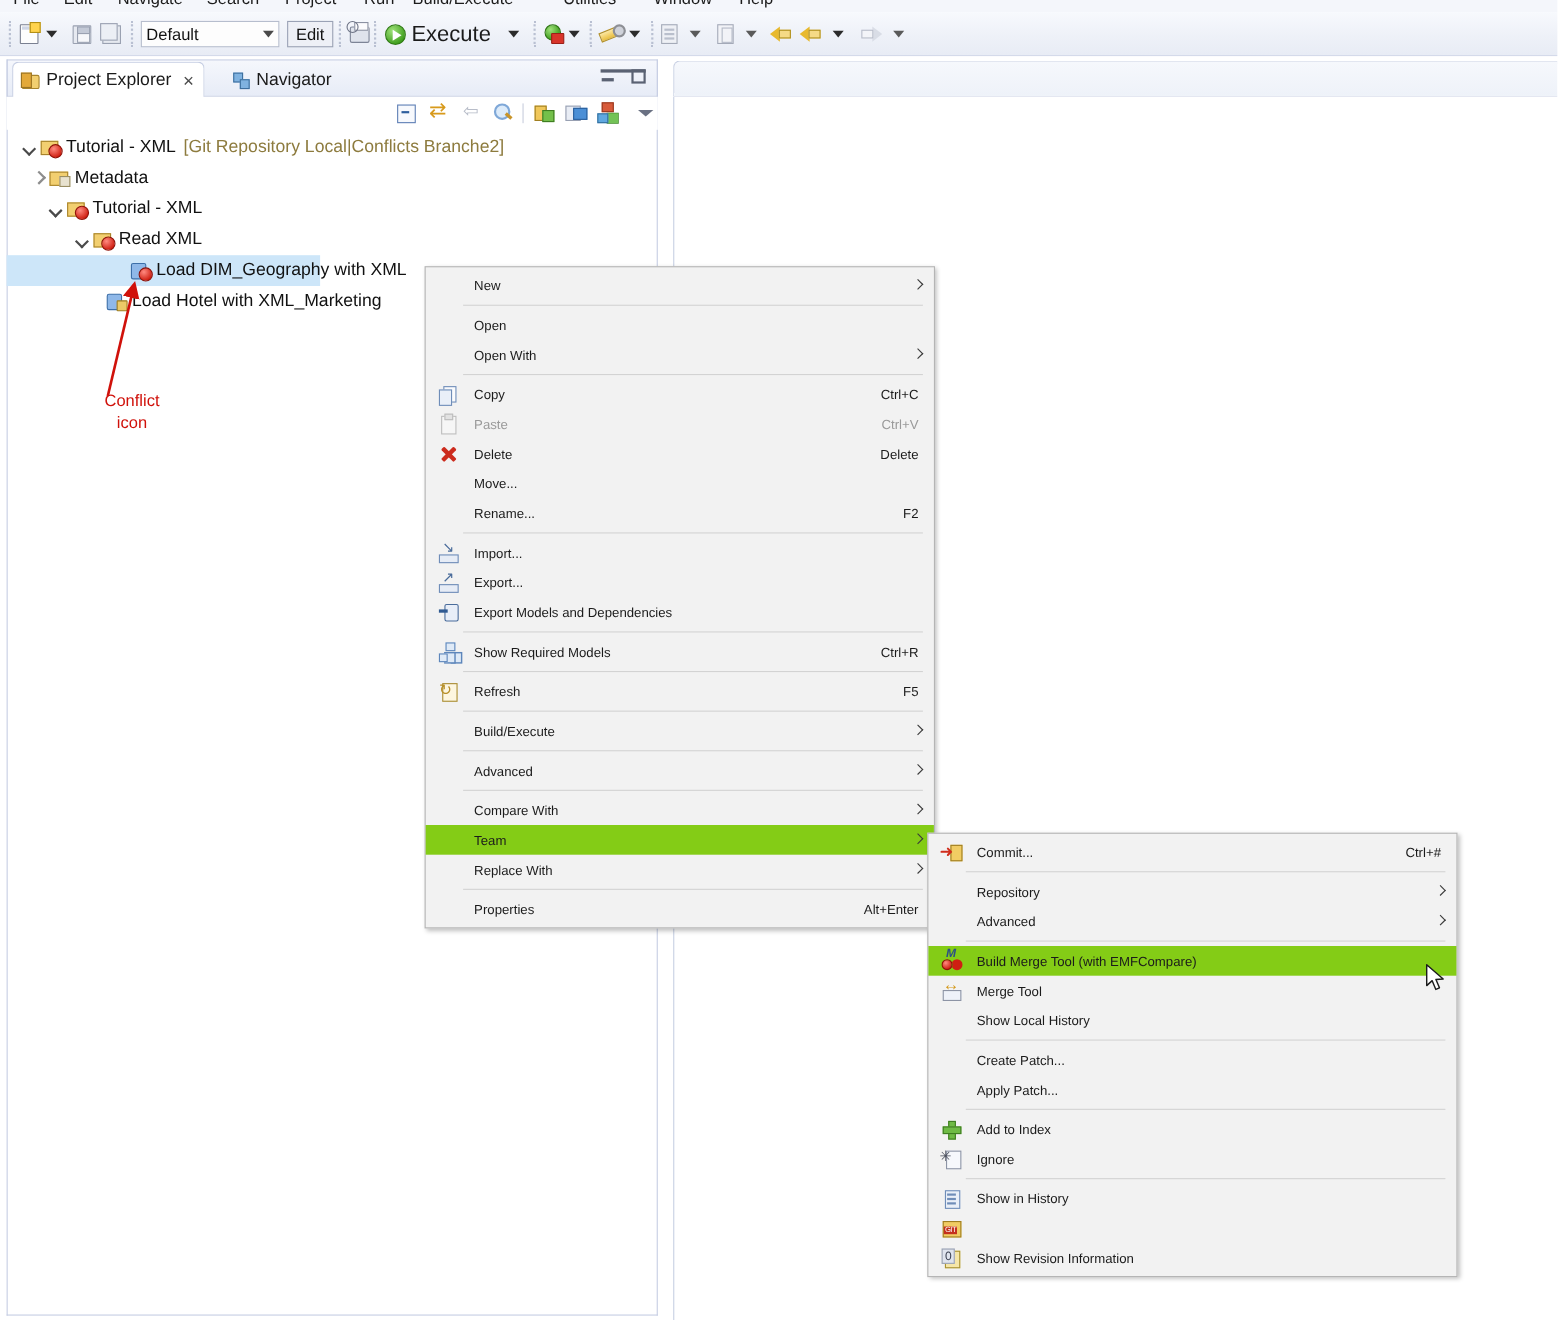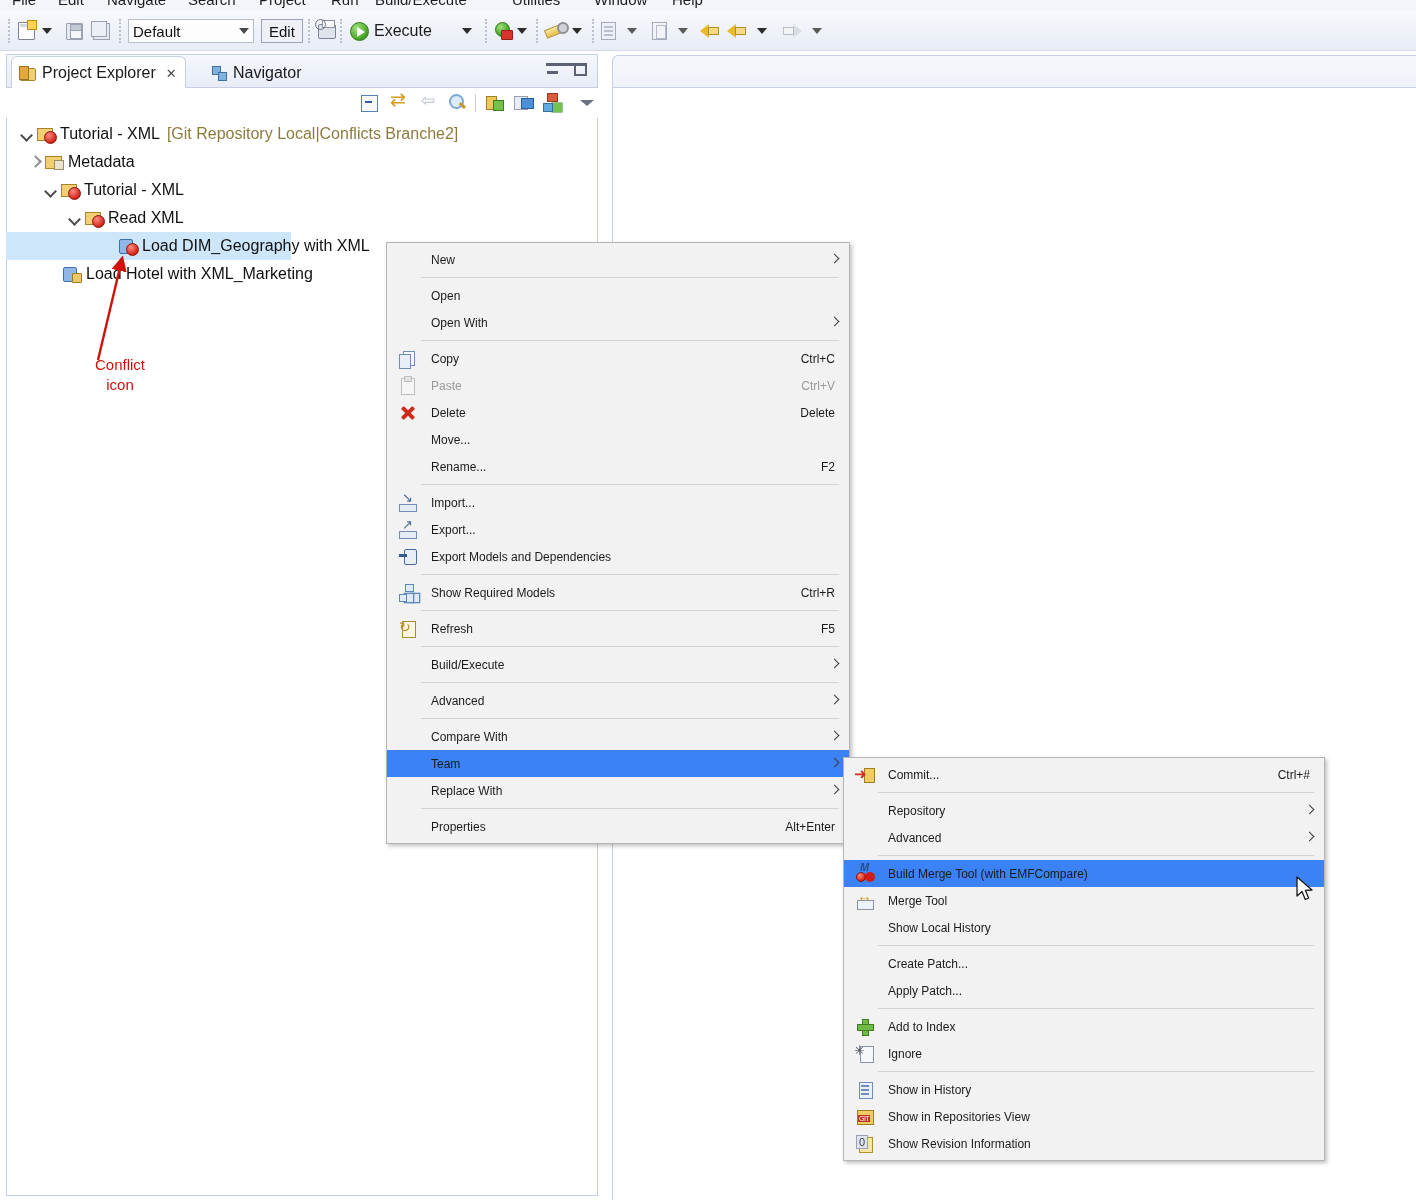--- a/index.html
+++ b/index.html
@@ -46,21 +46,21 @@
   .combo .cv { flex: 1; }
   .combo .chev {
     width: 0; height: 0; border-left: 5px solid transparent;
     border-right: 5px solid transparent; border-top: 6px solid #4a4a4a;
   }
   .editbtn {
     position: absolute; top: 8px; left: 261px; height: 24px; padding: 0 7px;
     background: #eef0f6; border: 1px solid #9aa2b5; font-size: 15px;
     color: #111; display: flex; align-items: center;
   }
-  .execlbl { font-size: 16px; color: #1b1b1b; margin-left: 5px; }
+  .execlbl { font-size: 20px; color: #1b1b1b; margin-left: 5px; }
 
   
   .g { position: relative; display:inline-block; }
   .g-newfile { width:17px;height:18px;background:#fdfdfd;border:1.4px solid #7a8091;border-radius:1px; }
   .g-newfile::after{content:"";position:absolute;right:-3px;top:-3px;width:8px;height:8px;background:#ffd34d;border:1px solid #b38f14;}
   .g-newfile::before{content:"";position:absolute;left:1px;top:1px;width:12px;height:3px;background:#cfd6e6;}
   .g-save{width:17px;height:17px;background:#e6e9f0;border:1.4px solid #9aa1b1;border-radius:1px;}
   .g-save::before{content:"";position:absolute;left:3px;top:0px;width:10px;height:6px;background:#c3c9d6;border:1px solid #9aa1b1;}
   .g-save::after{content:"";position:absolute;left:3px;bottom:0px;width:10px;height:7px;background:#f6f7fa;border:1px solid #9aa1b1;}
   .g-saveall{width:17px;height:17px;background:#e6e9f0;border:1.4px solid #9aa1b1;}
@@ -171,21 +171,21 @@
   
   .menu {
     position: absolute; background: #f2f2f2; border: 1px solid #b5b5b5;
     box-shadow: 2px 2px 4px rgba(0,0,0,0.25);
     font-size: 12px; color: #1b1b1b; padding: 3px 0;
   }
   .menu .row {
     position: relative; height: 27px; display: flex; align-items: center;
     padding-left: 44px; padding-right: 14px; white-space: nowrap;
   }
-  .menu .row.hl { background: #3b82f6; }
+  .menu .row.hl { background: #84cc16; }
   .menu .row.dis { color: #9a9a9a; }
   .menu .row .lbl { flex: 1; }
   .menu .row .acc { margin-left: 30px; color: #1b1b1b; }
   .menu .row.dis .acc { color: #9a9a9a; }
   .menu .row .sub {
     position: absolute; right: 12px; top: 8px; width: 6px; height: 10px;
   }
   .menu .row .sub::before{
     content:""; position:absolute; left:0; top:1px; width:6px; height:6px;
     border-right:1.6px solid #3a3a3a; border-top:1.6px solid #3a3a3a; transform:rotate(45deg);
@@ -401,21 +401,21 @@
       <span class="twist open"></span>
       <span class="ic-box ic-fold-red"></span>
       <span class="tlabel">Read XML</span>
     </div>
 
     <div class="trow sel" style="padding-left:110px;width:285px">
       <span class="ic-box ic-job-red"></span>
       <span class="tlabel">Load DIM_Geography with XML</span>
     </div>
 
-    <div class="trow" style="padding-left:54px">
+    <div class="trow" style="padding-left:88px">
       <span class="ic-box ic-job-lock"></span>
       <span class="tlabel">Load Hotel with XML_Marketing</span>
     </div>
   </div>
 
   <svg class="annot-arrow" style="left:60px;top:255px;width:110px;height:110px" viewBox="0 0 110 110">
     <defs>
       <marker id="ah" markerWidth="7" markerHeight="7" refX="5" refY="3.2" orient="auto">
         <path d="M0,0 L6.5,3.2 L0,6.4 z" fill="#d0110a"></path>
       </marker>
@@ -577,21 +577,20 @@
       <span class="lbl">Ignore</span>
     </div>
     <div class="sepline"></div>
 
     <div class="row">
       <span class="mic mi-hist"></span>
       <span class="lbl">Show in History</span>
     </div>
     <div class="row">
       <span class="mic mi-repo"></span>
-      <span class="lbl">Show in Repositories View</span>
     </div>
     <div class="row">
       <span class="mic mi-rev"></span>
       <span class="lbl">Show Revision Information</span>
     </div>
   </div>
 
   <svg class="cursor" style="left:1296px; top:876px;" viewBox="0 0 20 26">
     <path d="M1,1 L1,20 L6,15.5 L9.3,23.5 L12.6,22 L9.4,14.4 L16,14 Z" fill="#ffffff" stroke="#1b1b1b" stroke-width="1.3" stroke-linejoin="round"></path>
   </svg>

